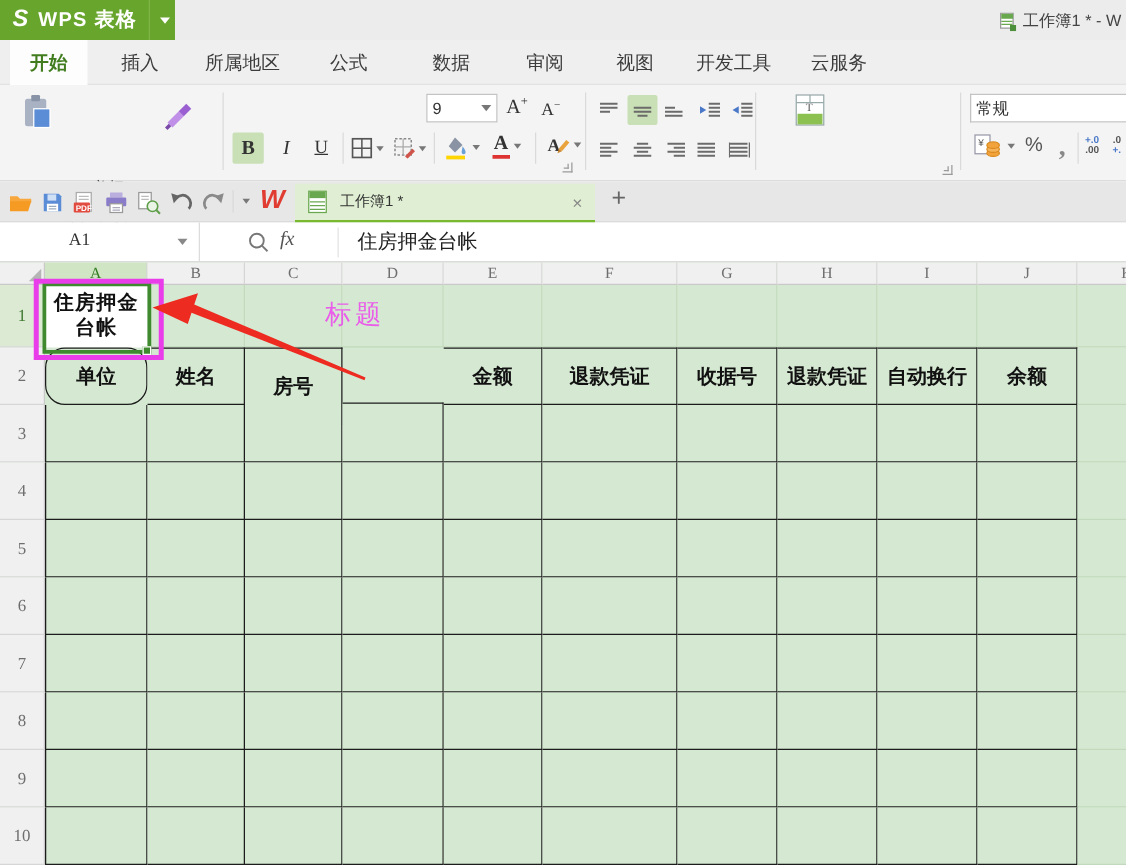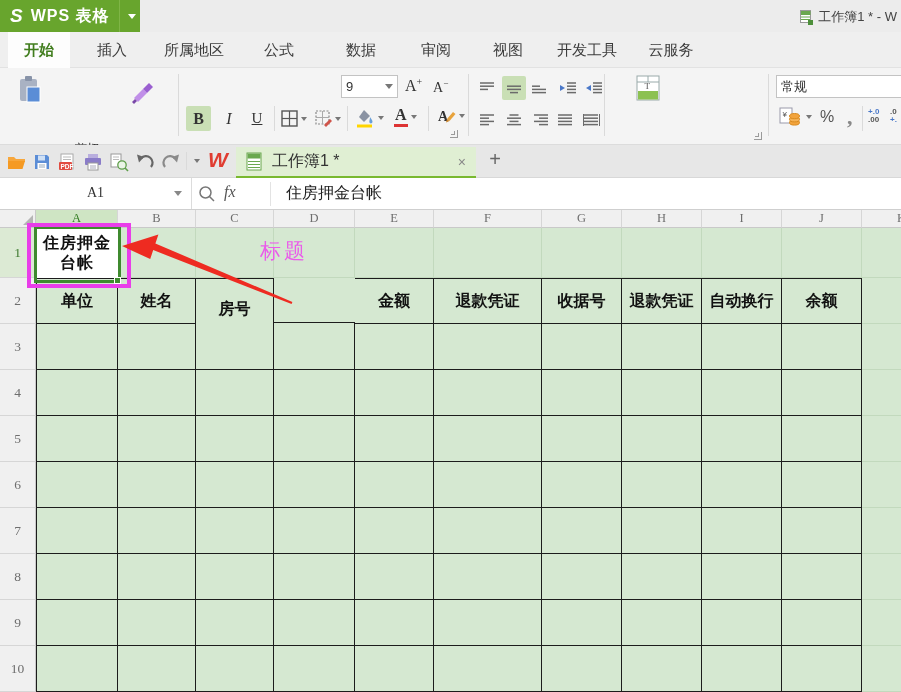--- a/index.html
+++ b/index.html
@@ -33,28 +33,28 @@
   .mini-tri { width:0; height:0; border-left:3.5px solid transparent; border-right:3.5px solid transparent; border-top:4.5px solid #777; }
   .corner-exp { position:absolute; width:8px; height:8px; border-right:1px solid #9a9a9a; border-bottom:1px solid #9a9a9a; }
   .corner-exp::after { content:""; position:absolute; right:2px; bottom:2px; width:3px; height:3px; border-right:1px solid #9a9a9a; border-bottom:1px solid #9a9a9a; }
   .two-line { font-size:8px; line-height:8px; color:#555; text-align:center; font-weight:bold; }
   .two-line .plus { color:#4a78c8; }
 
   
   .tabrow { position:absolute; left:0; top:145px; width:901px; height:33px; background:#e7e7e7; border-bottom:1px solid #d8d8d8; }
   .qicon { position:absolute; top:6px; width:22px; height:22px; display:flex; align-items:center; justify-content:center; }
   .doc-tab { position:absolute; left:236px; top:2px; width:240px; height:31px; background:#e0efd3; border-bottom:2px solid #79b92f; display:flex; align-items:center; }
-  .doc-tab-label { font-size:16px; color:#333; margin-left:8px; }
+  .doc-tab-label { font-size:12px; color:#333; margin-left:8px; }
   .tab-close { margin-left:auto; margin-right:10px; color:#888; font-size:14px; }
   .tab-new { position:absolute; left:483px; top:3px; font-size:20px; color:#666; width:24px; text-align:center; }
   .wlogo { position:absolute; left:208px; top:3px; font-size:21px; font-weight:bold; color:#e03c31; font-style:italic; }
 
   
   .formulabar { position:absolute; left:0; top:178px; width:901px; height:32px; background:#fff; border-bottom:1px solid #cfcfcf; }
-  .namebox { position:absolute; left:0; top:0; width:160px; height:31px; border-right:1px solid #dcdcdc;margin-left:32px; }
+  .namebox { position:absolute; left:0; top:0; width:160px; height:31px; border-right:1px solid #dcdcdc; }
   .namebox-val { position:absolute; left:55px; top:7px; font-size:14px; font-family:"Liberation Serif", serif; color:#333; }
   .namebox .tri { position:absolute; left:142px; top:13px; width:0; height:0; border-left:4px solid transparent; border-right:4px solid transparent; border-top:5px solid #888; }
   .fx-label { position:absolute; left:224px; top:5px; font-style:italic; font-family:"Liberation Serif", serif; font-size:16px; color:#555; }
   .formula-content { position:absolute; left:286px; top:5px; font-size:16px; font-family:"Liberation Serif", serif; color:#222; }
   .fbar-sep { position:absolute; left:270px; top:4px; width:1px; height:24px; background:#e3e3e3; }
 
   
   .sheet { position:absolute; left:0; top:210px; width:901px; height:482px; background:#d5e8d1; overflow:hidden; }
   .col-hdr, .row-hdr, .corner-cell { position:absolute; background:#f0f0f0; font-family:"Liberation Serif", serif; color:#6e6e6e; display:flex; align-items:center; justify-content:center; }
   .col-hdr { top:0; height:18px; border-right:1px solid #d6d6d6; border-bottom:1px solid #c9c9c9; font-size:12.5px; }
@@ -455,21 +455,21 @@
         <div class="cell plain" style="left: 118px; top: 18px; width: 78px; height: 50px;"></div>
         <div class="cell plain" style="left: 196px; top: 18px; width: 78px; height: 50px;"></div>
         <div class="cell plain" style="left: 274px; top: 18px; width: 81px; height: 50px;"></div>
         <div class="cell plain" style="left: 355px; top: 18px; width: 79px; height: 50px;"></div>
         <div class="cell plain" style="left: 434px; top: 18px; width: 108px; height: 50px;"></div>
         <div class="cell plain" style="left: 542px; top: 18px; width: 80px; height: 50px;"></div>
         <div class="cell plain" style="left: 622px; top: 18px; width: 80px; height: 50px;"></div>
         <div class="cell plain" style="left: 702px; top: 18px; width: 80px; height: 50px;"></div>
         <div class="cell plain" style="left: 782px; top: 18px; width: 80px; height: 50px;"></div>
         <div class="cell plain" style="left: 862px; top: 18px; width: 80px; height: 50px;"></div>
-        <div class="cell tbl first-col first-row" style="left: 36px; top: 68px; width: 82px; height: 46px;">单位</div>
+        <div class="cell tbl first-col first-row" style="left: 36px; top: 68px; width: 82px; height: 46px; border-radius: 16px;">单位</div>
         <div class="cell tbl first-row" style="left: 118px; top: 68px; width: 78px; height: 46px;">姓名</div>
         <div class="cell tbl first-row" style="left: 196px; top: 68px; width: 78px; height: 62px;">房号</div>
         <div class="cell tbl first-row" style="left: 274px; top: 68px; width: 81px; height: 46px; margin-top: 44px;">所属地区</div>
         <div class="cell tbl first-row" style="left: 355px; top: 68px; width: 79px; height: 46px;">金额</div>
         <div class="cell tbl first-row" style="left: 434px; top: 68px; width: 108px; height: 46px;">退款凭证</div>
         <div class="cell tbl first-row" style="left: 542px; top: 68px; width: 80px; height: 46px;">收据号</div>
         <div class="cell tbl first-row" style="left: 622px; top: 68px; width: 80px; height: 46px;">退款凭证</div>
         <div class="cell tbl first-row" style="left: 702px; top: 68px; width: 80px; height: 46px;">自动换行</div>
         <div class="cell tbl first-row" style="left: 782px; top: 68px; width: 80px; height: 46px;">余额</div>
         <div class="cell plain" style="left: 862px; top: 68px; width: 80px; height: 46px;"></div>

